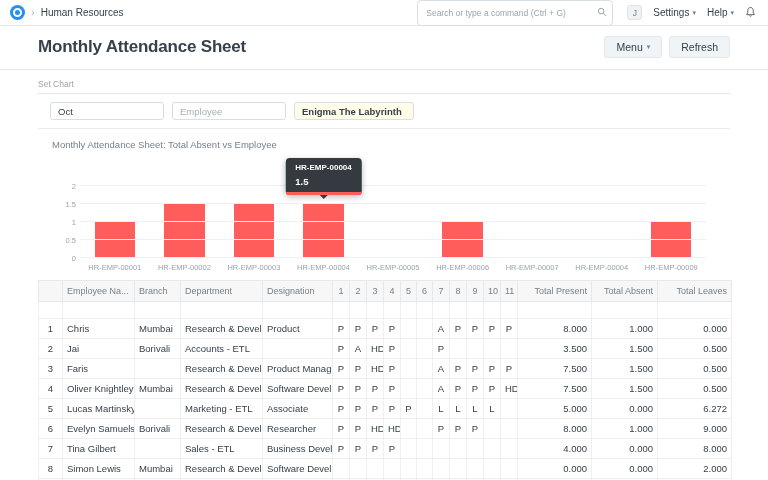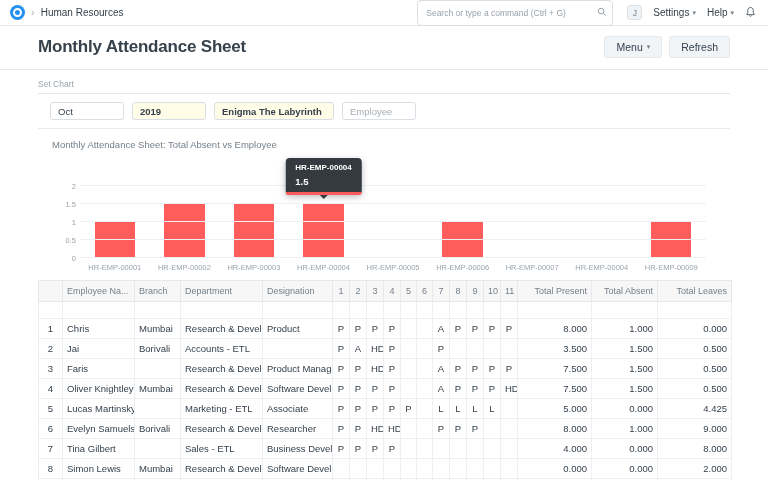--- a/index.html
+++ b/index.html
@@ -40,21 +40,21 @@
          font-size:10.5px; padding:4px 11px; font-family:inherit; cursor:pointer;
          display:flex; align-items:center; gap:4px; }
 
   .set-chart-row { padding:3px 38px 2px; text-align:left; }
   .set-chart { font-size:8.5px; color:#9aa3ac; cursor:pointer; }
 
   
   .report-container { margin:0 38px; border-top:1px solid #e3e7ea; }
 
   .filters { display:flex; gap:8px; padding:8px 12px; border-bottom:1px solid #e8ebee; }
-  .filter-input { width:74px; height:18px; border:1px solid #d8dee3; border-radius:3px;
+  .filter-input { width:114px; height:18px; border:1px solid #d8dee3; border-radius:3px;
                   font-size:9.5px; padding:0 7px; color:#36414c; font-family:inherit; outline:none;
                   background:#fff; }
   .filter-input::placeholder { color:#a6aeb6; }
   .filter-input.filled { background:#fffce7; font-weight:700; }
   .filter-input.wide { width:120px; }
 
   
   .chart-section { padding:8px 12px 2px; }
   .chart-title { font-size:9.5px; color:#76808a; margin:2px 0 0 2px; }
   .chart-plot { position:relative; height:72px; margin:36px 12px 0 30px; }
@@ -140,23 +140,22 @@
 </header>
 
 <div class="set-chart-row">
   <span class="set-chart">Set Chart</span>
 </div>
 
 <main class="report-container">
 
   <div class="filters">
     <input class="filter-input" value="Oct" style="">
-    <input class="filter-input filled" value="2019" style="">
+    <input class="filter-input" placeholder="Employee" style="">
     <input class="filter-input filled wide" value="Enigma The Labyrinth" style="">
-    <input class="filter-input" placeholder="Employee" style="">
   </div>
 
   <section class="chart-section">
     <div class="chart-title">Monthly Attendance Sheet: Total Absent vs Employee</div>
     <div class="chart-plot">
       <div class="bars">
           <div class="bar-slot">
             <div class="bar" style="height: 50%; background: rgb(255, 92, 92);"></div>
           </div>
           <div class="bar-slot">
@@ -374,21 +373,21 @@
           <td class="ac">P</td>
           <td class="ac">P</td>
           <td class="ac"></td>
           <td class="ac">L</td>
           <td class="ac">L</td>
           <td class="ac">L</td>
           <td class="ac">L</td>
           <td class="ac"></td>
           <td class="ar">5.000</td>
           <td class="ar">0.000</td>
-          <td class="ar">4.425</td>
+          <td class="ar">6.272</td>
         </tr>
         <tr>
           <td class="rn">6</td>
           <td class="al">Evelyn Samuels</td>
           <td class="al">Borivali</td>
           <td class="al">Research &amp; Develop...</td>
           <td class="al">Researcher</td>
           <td class="ac">P</td>
           <td class="ac">P</td>
           <td class="ac">HD</td>

